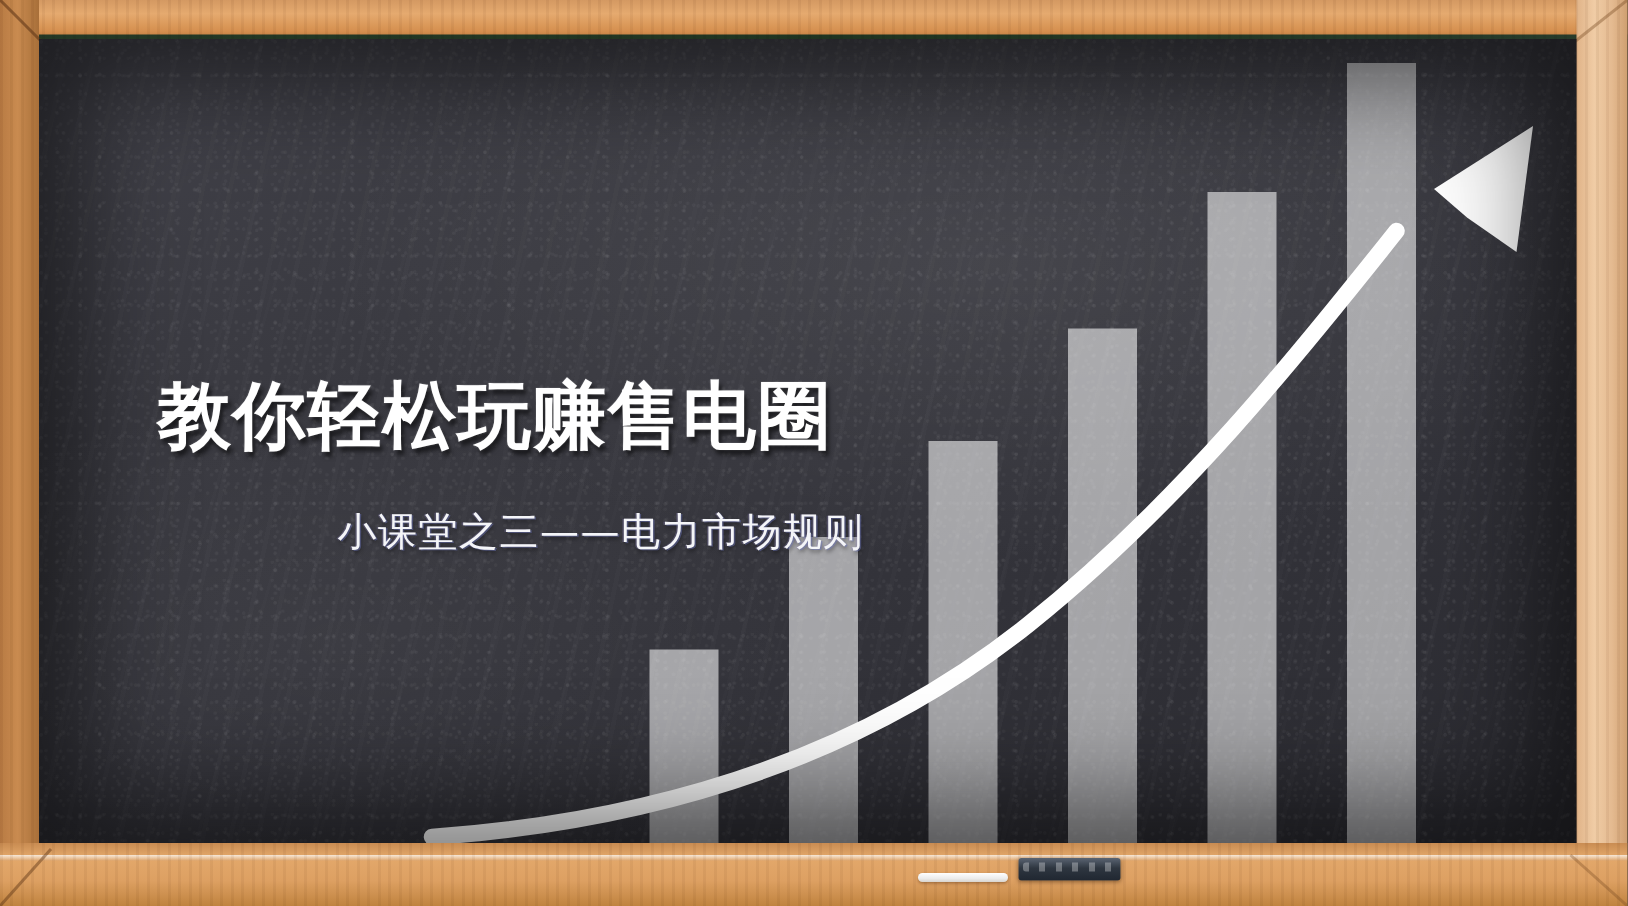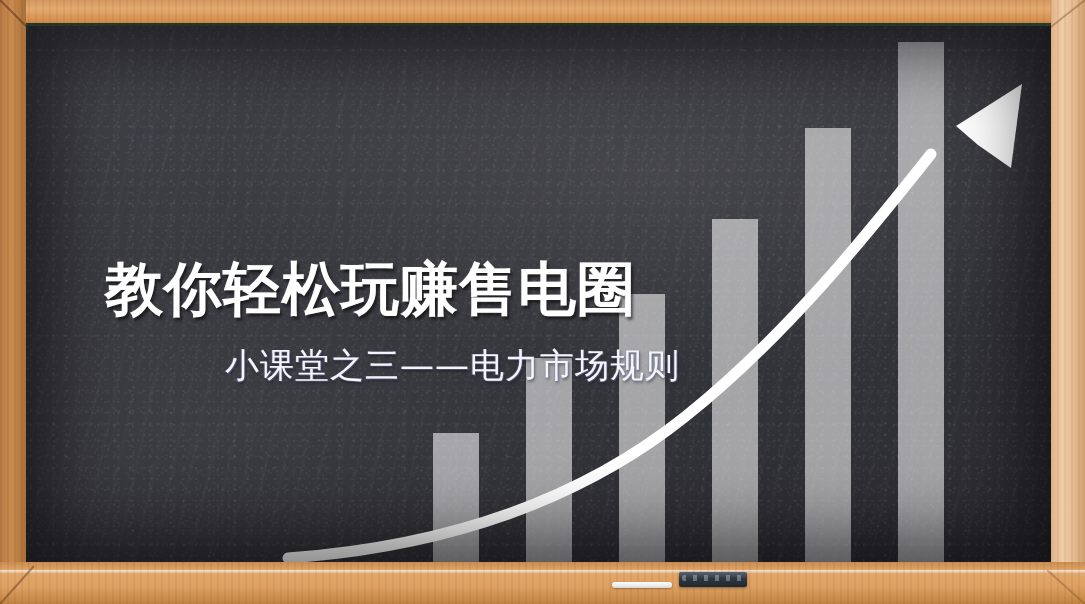--- a/index.html
+++ b/index.html
@@ -93,28 +93,28 @@
   .chart{position:absolute;inset:0;}
   .bar{
     position:absolute;bottom:0;
     background:linear-gradient(180deg,rgba(255,255,255,.62),rgba(255,255,255,.50));
   }
   .curve{position:absolute;left:0;top:0;width:100%;height:100%;overflow:visible;}
 
   
   .title{
     position:absolute;left:79px;top:190px;
-    font-size:58px;font-weight:bold;color:#ffffff;
+    font-size:49px;font-weight:bold;color:#ffffff;
     letter-spacing:1px;line-height:1.18;
     text-shadow:2px 3px 3px rgba(0,0,0,.55), 0 0 1px rgba(255,255,255,.4);
     white-space:nowrap;
   }
   .subtitle{
     position:absolute;left:199px;top:289px;
-    font-size:34px;font-weight:normal;color:#f4f5f8;
+    font-size:26px;font-weight:normal;color:#f4f5f8;
     letter-spacing:1px;white-space:nowrap;
     text-shadow:1px 1px 0 rgba(110,120,190,.45), -1px 0 0 rgba(150,140,200,.30), 1px 2px 3px rgba(0,0,0,.45);
   }
 
   
   .chalk-stick{
     position:absolute;left:612px;bottom:16px;
     width:60px;height:6px;border-radius:3px;
     background:linear-gradient(180deg,#ffffff,#ececec 60%,#d8d4cc);
     box-shadow:0 1px 2px rgba(90,50,20,.45);

